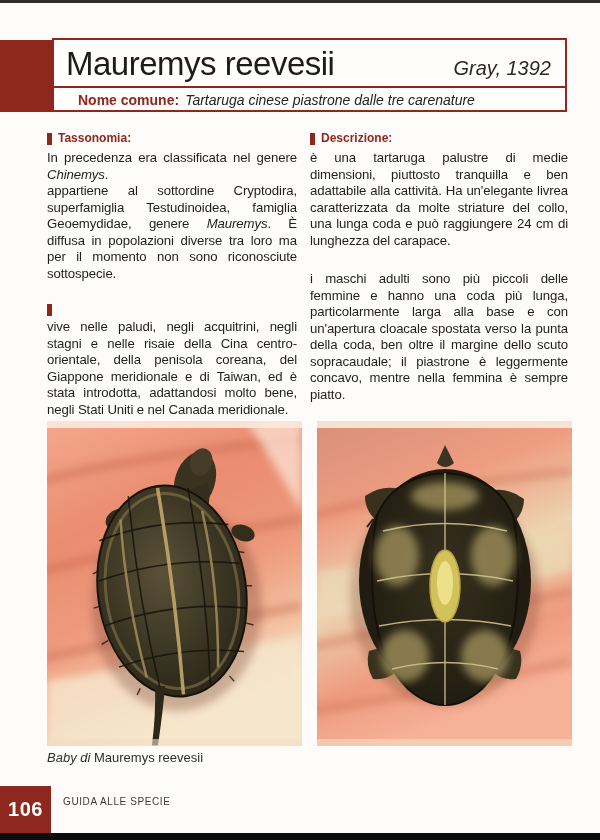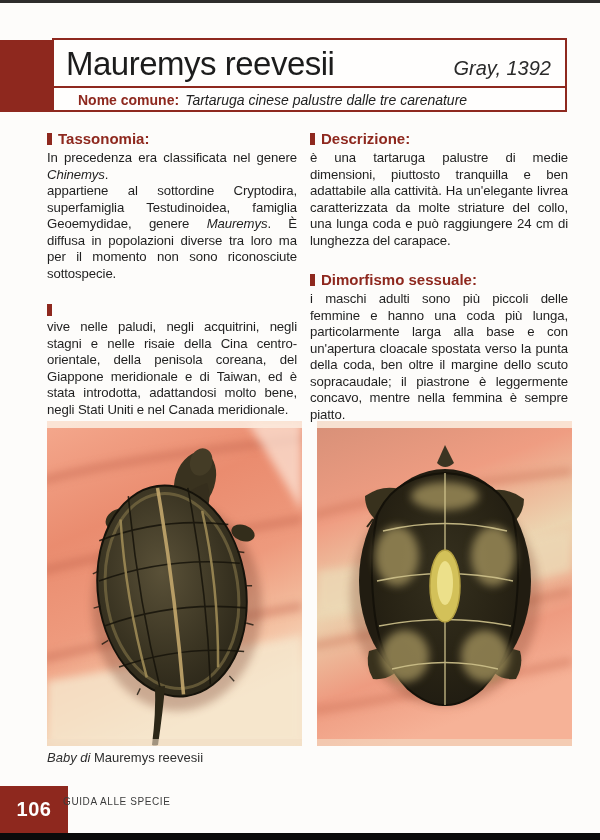--- a/index.html
+++ b/index.html
@@ -28,62 +28,62 @@
   .common-label{color:#8e281e;font-weight:bold;margin-right:6px;white-space:nowrap;}
   .common-value{font-style:italic;color:#222;white-space:nowrap;}
 
   
   .col{position:absolute;top:130px;}
   .col-left{left:47px;width:250px;}
   .col-right{left:310px;width:258px;}
   .section{margin-bottom:13px;}
   .sec-head{display:flex;align-items:center;margin-bottom:3px;}
   .bullet{width:5px;height:12px;background:#8e281e;margin-right:6px;flex:0 0 auto;}
-  .sec-head-text{color:#8e281e;font-weight:bold;font-size:15px;line-height:17px;white-space:nowrap;}
+  .sec-head-text{color:#8e281e;font-weight:bold;font-size:12px;line-height:17px;white-space:nowrap;}
   .body-text{
     font-size:13.2px;line-height:16.5px;color:#1f1f1f;text-align:justify;
     letter-spacing:-0.1px;
   }
   .body-text p{margin:0;}
   .it{font-style:italic;text-align:center;}
   .section-gap{height:9px;}
 
   
   .photo{position:absolute;top:421px;width:255px;height:325px;overflow:hidden;}
   .photo-left{left:47px;}
   .photo-right{left:317px;}
   .photo svg{display:block;}
 
   
   .caption{position:absolute;left:47px;top:750px;font-size:13px;color:#2e2e2e;}
 
   
   .page-num-box{
-    position:absolute;left:0;top:786px;width:68px;height:47px;background:#8e281e;
+    position:absolute;left:0;top:786px;width:51px;height:47px;background:#8e281e;
     display:flex;align-items:center;justify-content:center;
   }
   .page-num{color:#ffffff;font-weight:bold;font-size:20px;letter-spacing:0.5px;}
   .footer-text{
     position:absolute;left:63px;top:796px;font-size:10px;color:#3c3c3c;letter-spacing:0.6px;
   }
 </style>
 </head>
 <body>
 
 <div class="scan-edge-top"></div>
 
 <div class="title-redbar"></div>
 <div class="title-box">
   <div class="title-row">
     <span class="species-title">Mauremys reevesii</span>
     <span class="author-year">Gray, 1392</span>
   </div>
   <div class="common-row">
     <span class="common-label">Nome comune:</span>
-    <span class="common-value">Tartaruga cinese palustre dalle tre carenature</span>
+    <span class="common-value">Tartaruga cinese piastrone dalle tre carenature</span>
   </div>
 </div>
 
 <div class="col col-left">
   <div class="section">
     <div class="sec-head">
       <span class="bullet"></span>
       <span class="sec-head-text">Tassonomia:</span>
     </div>
     <div class="body-text">
@@ -107,24 +107,20 @@
     <div class="sec-head">
       <span class="bullet"></span>
       <span class="sec-head-text">Descrizione:</span>
     </div>
     <div class="body-text">
       <p>è una tartaruga palustre di medie dimensioni, piuttosto tranquilla e ben adattabile alla cattività. Ha un'elegante livrea caratterizzata da molte striature del collo, una lunga coda e può raggiungere 24 cm di lunghezza del carapace.</p>
     </div>
   </div>
   <div class="section-gap"></div>
   <div class="section">
-    <div class="sec-head">
-      <span class="bullet"></span>
-      <span class="sec-head-text">Dimorfismo sessuale:</span>
-    </div>
     <div class="body-text">
       <p>i maschi adulti sono più piccoli delle femmine e hanno una coda più lunga, particolarmente larga alla base e con un'apertura cloacale spostata verso la punta della coda, ben oltre il margine dello scuto sopracaudale; il piastrone è leggermente concavo, mentre nella femmina è sempre piatto.</p>
     </div>
   </div>
 </div>
 
 <div class="photo photo-left">
   <svg width="255" height="325" viewBox="0 0 255 325" xmlns="http://www.w3.org/2000/svg">
     <defs>
       <linearGradient id="handL" x1="0" y1="0" x2="0.35" y2="1">

